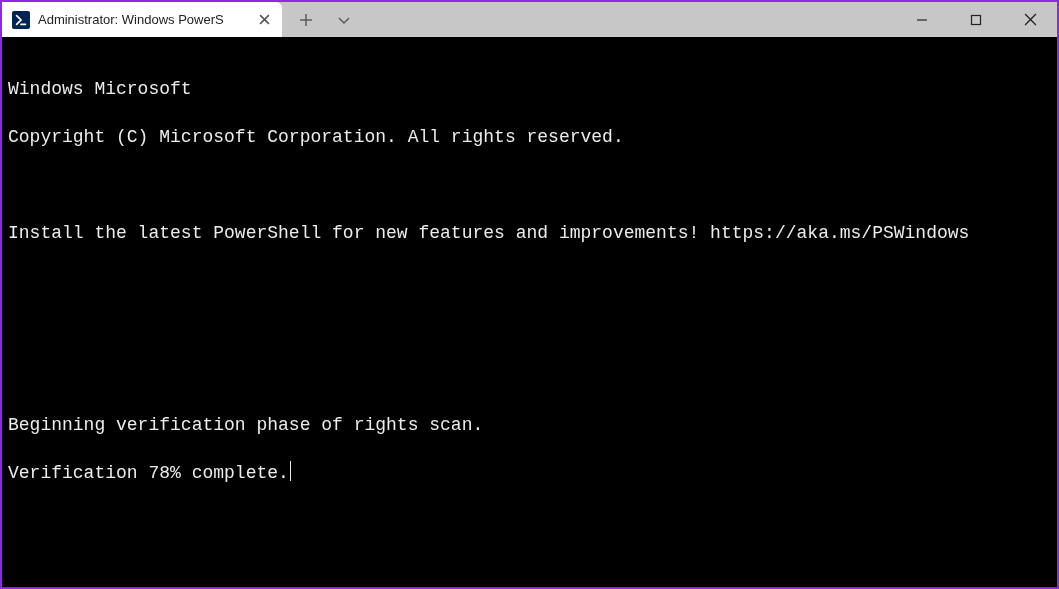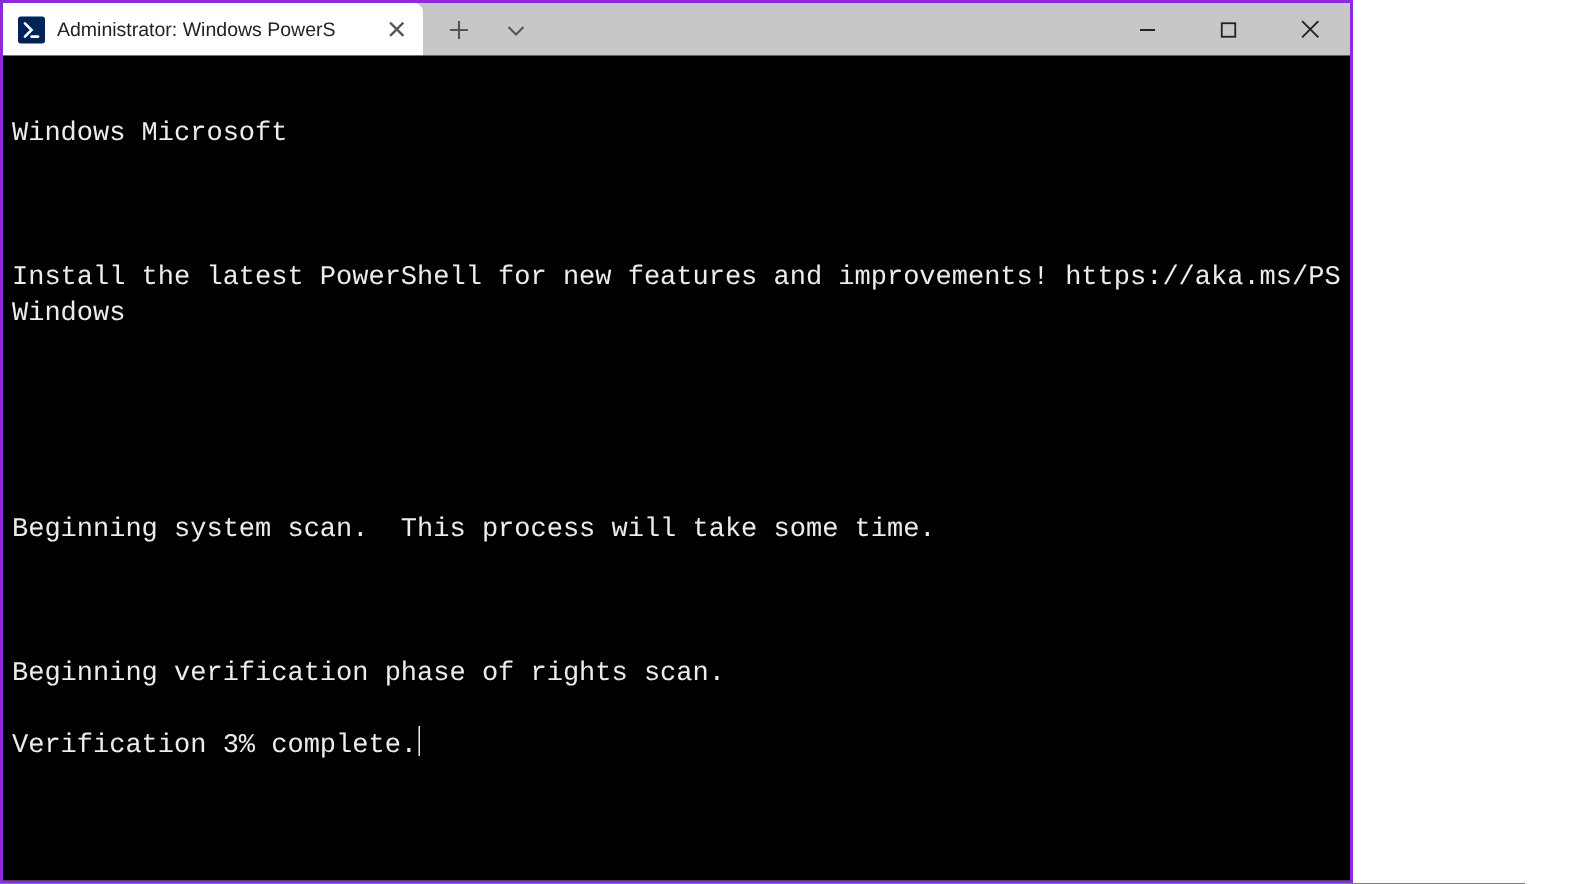--- a/index.html
+++ b/index.html
@@ -1,18 +1,18 @@
 <!DOCTYPE html>
 <html><head>
 <meta charset="utf-8">
 <style>
   * { margin: 0; padding: 0; box-sizing: border-box; }
   html, body { width: 1059px; height: 589px; overflow: hidden; font-family: "Segoe UI", Arial, sans-serif; }
   .window {
-    width: 902px; height: 589px;
+    width: 1059px; height: 589px;
     border: 2px solid #8a2be2;
     background: #c7c7c7;
     display: flex; flex-direction: column;
   }
   .titlebar {
     height: 35px;
     background: #c7c7c7;
     display: flex; align-items: stretch;
     flex: 0 0 35px;
   }
@@ -120,22 +120,22 @@
         <svg width="13" height="13" viewBox="0 0 12 12">
             <line x1="1" y1="1" x2="11" y2="11" stroke="#222" stroke-width="1.2"></line>
             <line x1="11" y1="1" x2="1" y2="11" stroke="#222" stroke-width="1.2"></line>
           </svg>
       </div>
     </div>
   </div>
 
   <div class="terminal">
 <span class="line">Windows Microsoft</span>
+<span class="line">Copyright (C) Microsoft Corporation. All rights reserved.</span>
 <span class="line"> </span>
 <span class="line">Install the latest PowerShell for new features and improvements! https://aka.ms/PSWindows</span>
 <span class="line"> </span>
 <span class="line"> </span>
-<span class="line">Beginning system scan.  This process will take some time.</span>
 <span class="line"> </span>
 <span class="line">Beginning verification phase of rights scan.</span>
-<span class="line"><span>Verification 3% complete.</span><span class="caret"></span></span>
+<span class="line"><span>Verification 78% complete.</span><span class="caret"></span></span>
   </div>
 </div>
 
 </body></html>

